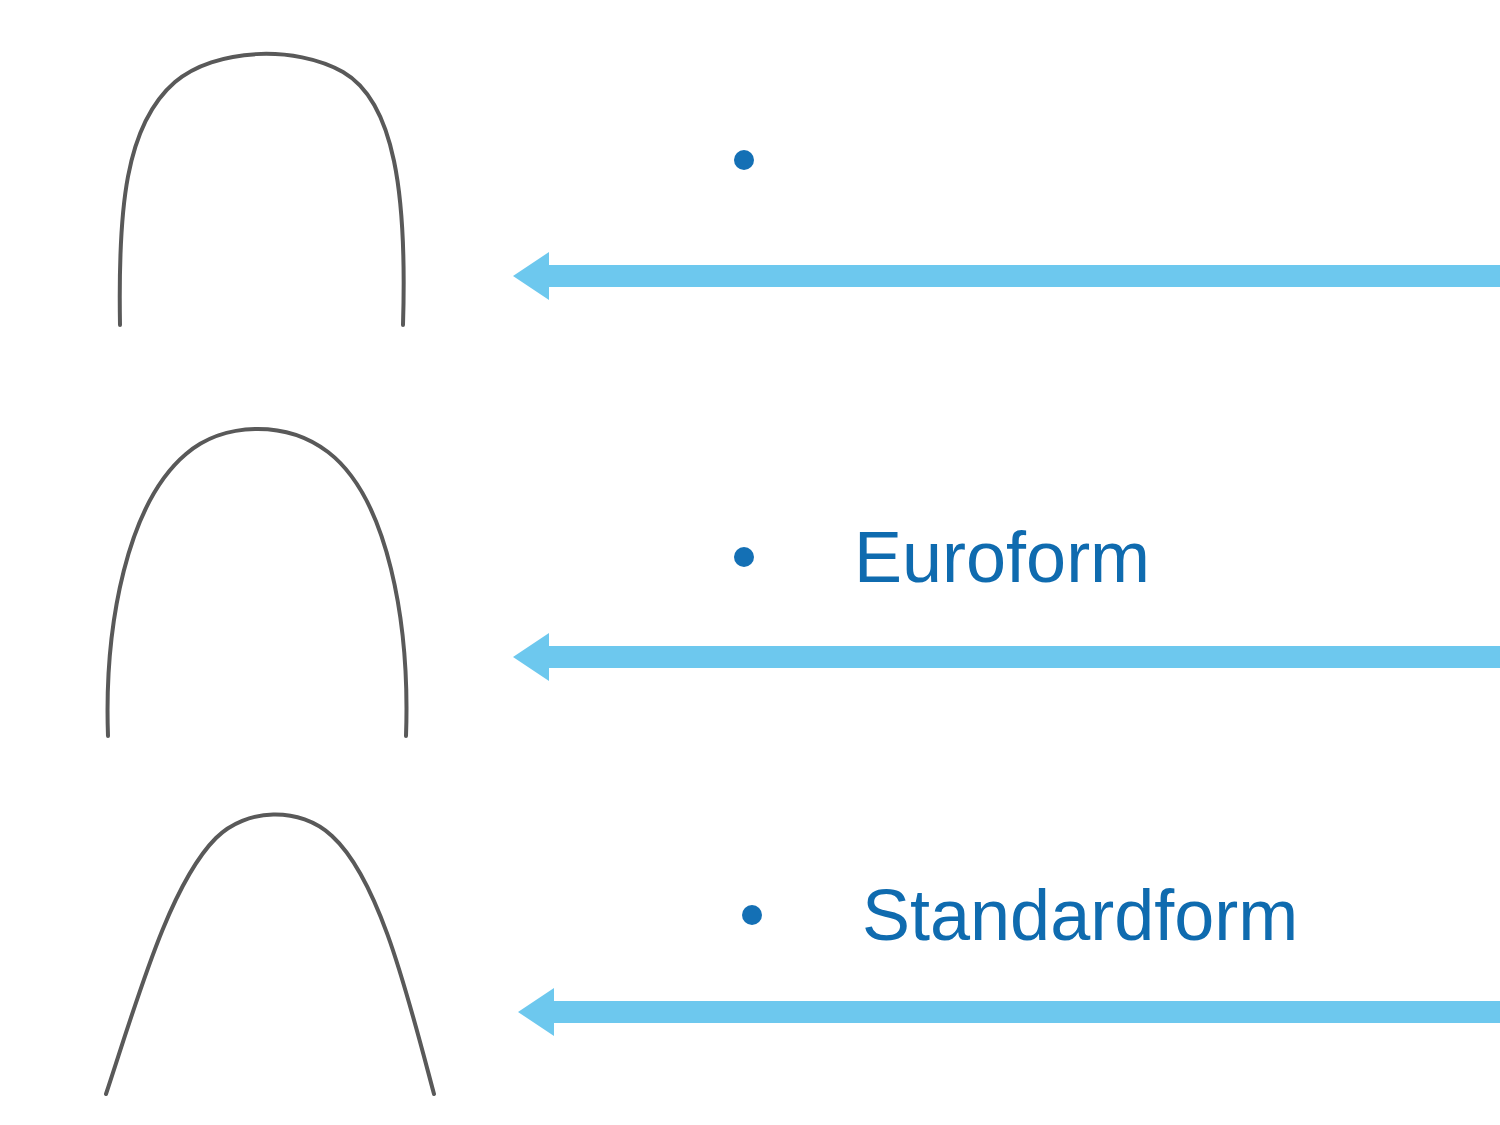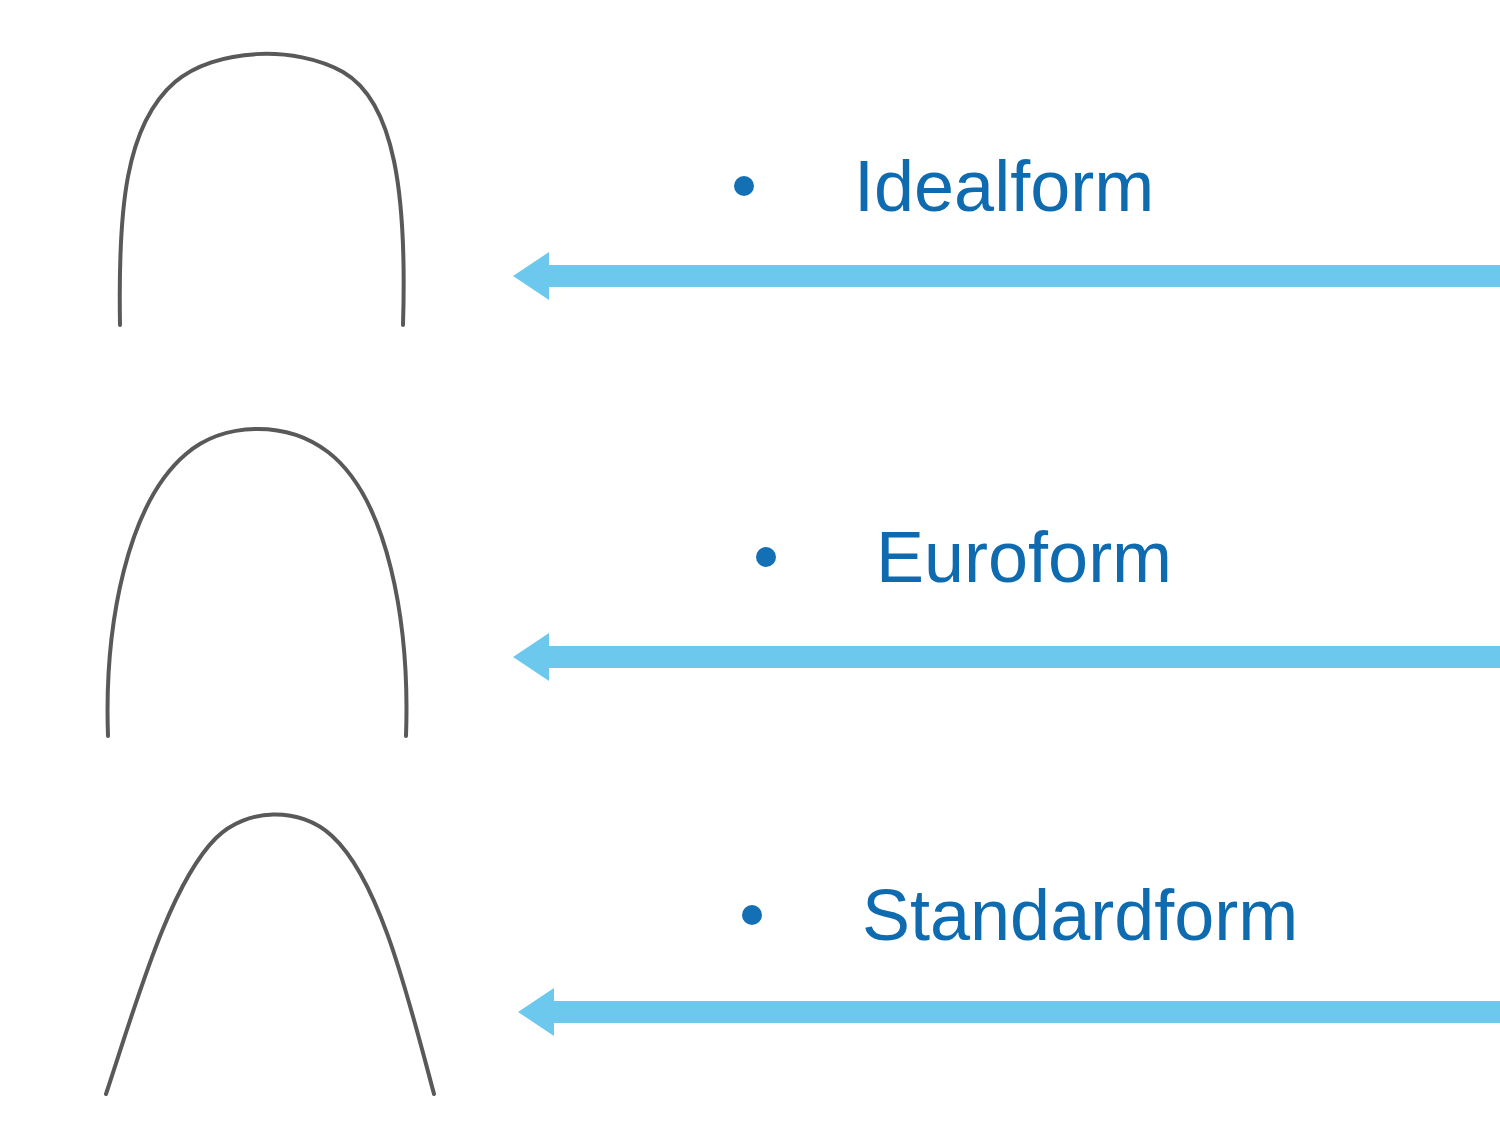--- a/index.html
+++ b/index.html
@@ -75,39 +75,38 @@
 
   <div class="arrow-wrap" style="left:513px; top:250px; width:990px; height:52px;">
     <svg class="arrow-svg" width="990" height="52" viewBox="0 0 990 52">
       <polygon fill="#6DC8EE" points="0,26 36,2 36,15 990,15 990,37 36,37 36,50"></polygon>
     </svg>
   </div>
 
   <div class="bullet-row" style="left:734px; top:150px;">
     <span class="bullet-dot"></span>
     <span class="bullet-gap" style="width:100px;"></span>
-    <span class="bullet-label">Idealform</span>
   </div>
 
   <div class="arch-wrap" style="left:88px; top:408px; width:350px; height:335px;">
     <svg class="arch-svg" width="350" height="335" viewBox="0 0 350 335">
       <path class="arch-path" stroke-width="4" d="M 20 328
                C 16 215, 40 95, 98 46
                C 135 14, 198 12, 240 44
                C 300 90, 322 215, 318 328"></path>
     </svg>
   </div>
 
   <div class="arrow-wrap" style="left:513px; top:631px; width:990px; height:52px;">
     <svg class="arrow-svg" width="990" height="52" viewBox="0 0 990 52">
       <polygon fill="#6DC8EE" points="0,26 36,2 36,15 990,15 990,37 36,37 36,50"></polygon>
     </svg>
   </div>
 
-  <div class="bullet-row" style="left:756px; top:521px;">
+  <div class="bullet-row" style="left:734px; top:521px;">
     <span class="bullet-dot"></span>
     <span class="bullet-gap" style="width:100px;"></span>
     <span class="bullet-label">Euroform</span>
   </div>
 
   <div class="arch-wrap" style="left:88px; top:792px; width:370px; height:310px;">
     <svg class="arch-svg" width="370" height="310" viewBox="0 0 370 310">
       <path class="arch-path" stroke-width="4" d="M 18 302
                C 50 205, 82 92, 128 46
                C 158 16, 212 14, 244 44

